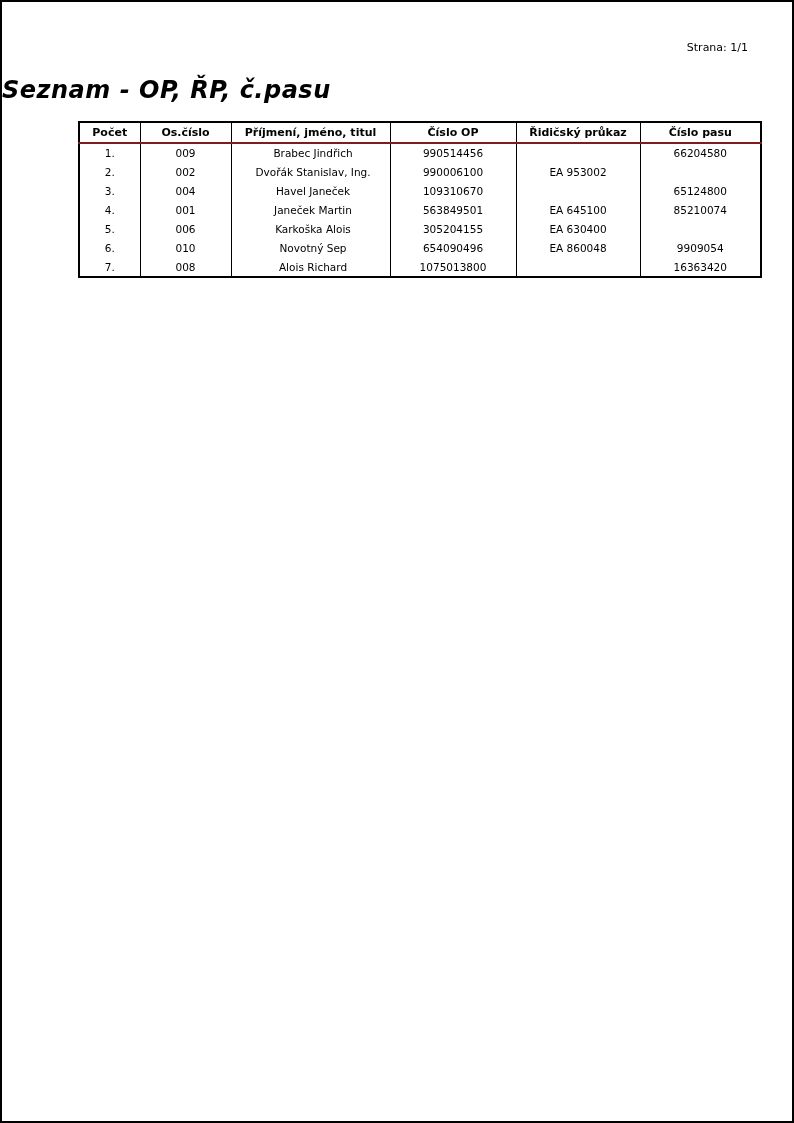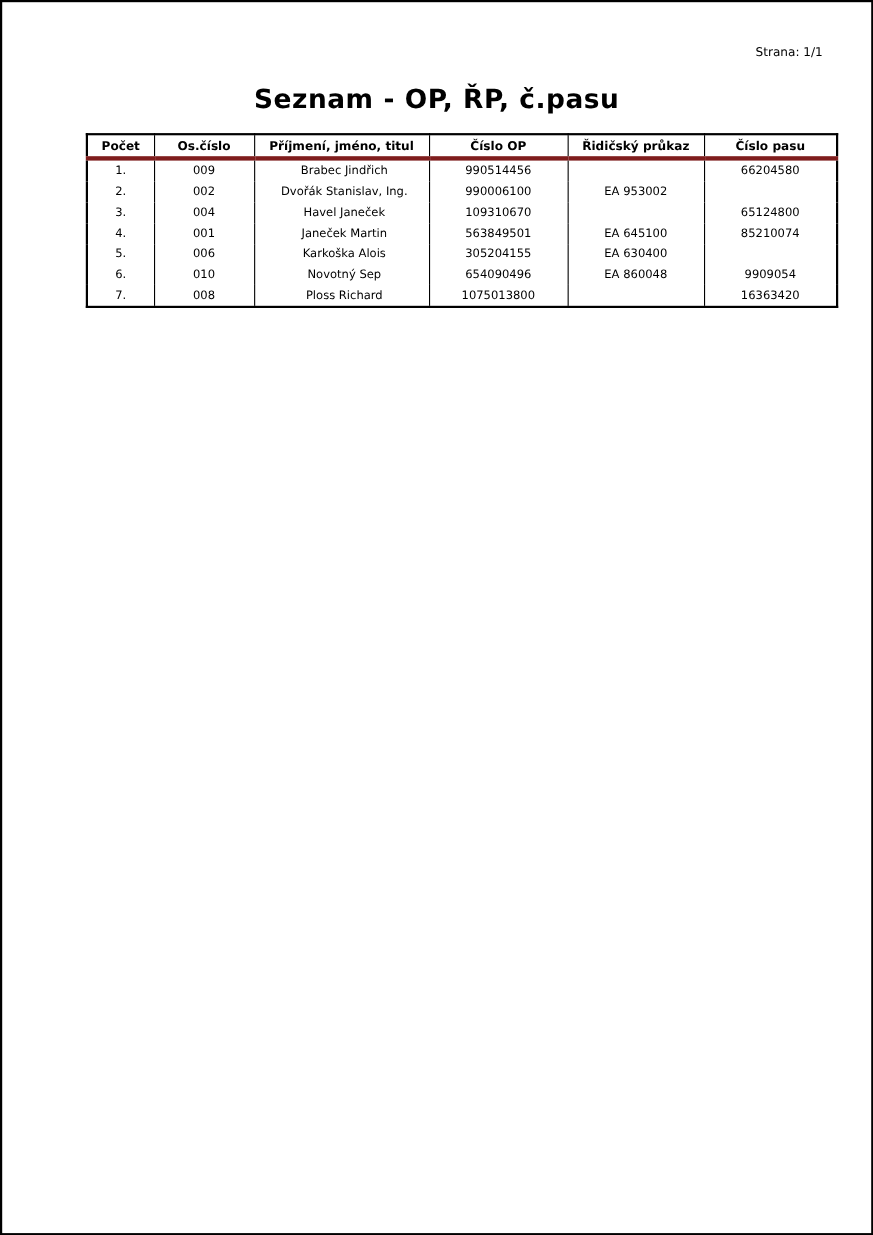--- a/index.html
+++ b/index.html
@@ -31,24 +31,25 @@
     right: 44px;
     top: 38px;
     font-size: 11px;
     line-height: 16px;
   }
   .report-title {
     position: absolute;
     left: 0;
     top: 74px;
     width: 100%;
-    text-align: center;
+    text-align: left;
     font-size: 24px;
     font-weight: bold;
     letter-spacing: 0.5px;
+    font-style: italic;
   }
   table.report-table {
     position: absolute;
     left: 76px;
     top: 119px;
     width: 682px;
     border-collapse: collapse;
     table-layout: fixed;
     border: 2px solid #000000;
   }
@@ -58,21 +59,21 @@
   table.report-table col.c3 { width: 126px; }
   table.report-table col.c4 { width: 124px; }
   table.report-table col.c5 { width: 121px; }
   table.report-table th {
     font-size: 11px;
     font-weight: bold;
     text-align: center;
     height: 19px;
     padding: 0 2px;
     border-left: 1px solid #000000;
-    border-bottom: 4px solid #7f1d1d;
+    border-bottom: 2px solid #7f1d1d;
     overflow: hidden;
     white-space: nowrap;
   }
   table.report-table td {
     font-size: 10.5px;
     height: 18.9px;
     padding: 0 2px;
     text-align: center;
     border-left: 1px solid #000000;
     vertical-align: middle;
@@ -160,21 +161,21 @@
           <td>6.</td>
           <td>010</td>
           <td class="col-name">Novotný Sep</td>
           <td>654090496</td>
           <td>EA 860048</td>
           <td>9909054</td>
         </tr>
         <tr>
           <td>7.</td>
           <td>008</td>
-          <td class="col-name">Ploss Richard</td>
+          <td class="col-name">Alois Richard</td>
           <td>1075013800</td>
           <td></td>
           <td>16363420</td>
         </tr>
       </tbody>
   </table>
 
 </div>
 
 </body></html>

